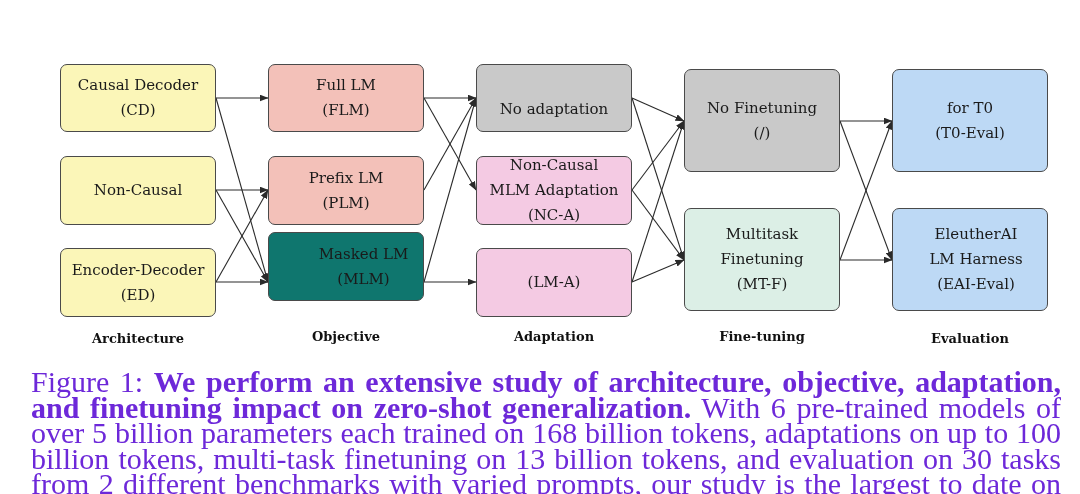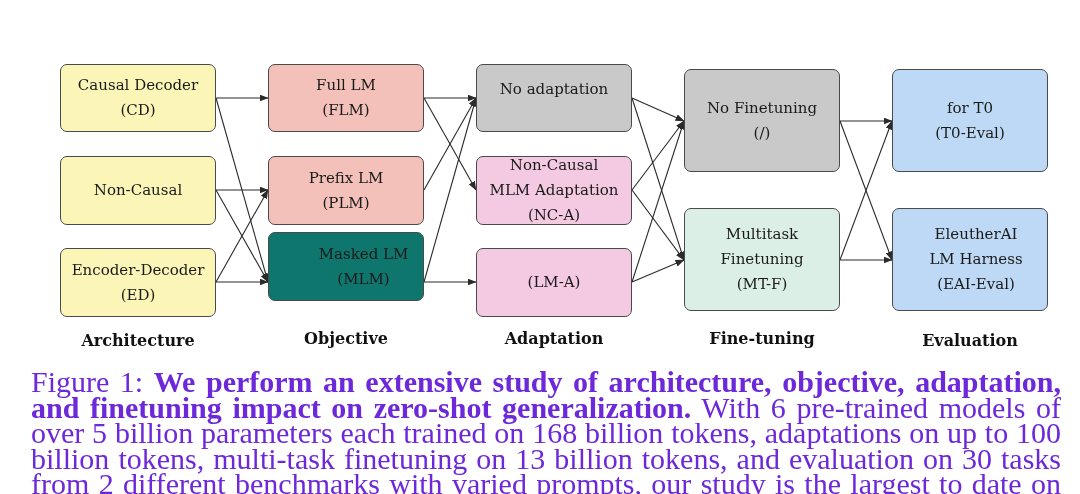--- a/index.html
+++ b/index.html
@@ -15,21 +15,21 @@
     font-size: 15px;
     line-height: 25px;
     color: #1a1a1a;
     text-align: center;
   }
   .box span { display: block; white-space: nowrap; }
   .col-label {
     position: absolute;
     font-family: "DejaVu Serif", "Liberation Serif", serif;
     font-weight: bold;
-    font-size: 16px;
+    font-size: 13px;
     color: #111;
     text-align: center;
     width: 160px;
     white-space: nowrap;
   }
   #arrows { position: absolute; left: 0; top: 0; }
   #caption {
     position: absolute;
     left: 31px; top: 339px;
     width: 1030px;
@@ -93,21 +93,21 @@
         <span>(FLM)</span>
       </div>
       <div class="box" style="left: 268px; top: 116px; width: 156px; height: 69px; background: rgb(243, 193, 185);">
         <span>Prefix LM</span>
         <span>(PLM)</span>
       </div>
       <div class="box" style="left: 268px; top: 192px; width: 156px; height: 69px; background: #0f766e; padding-left: 35px;">
         <span>Masked LM</span>
         <span>(MLM)</span>
       </div>
-      <div class="box" style="left: 476px; top: 24px; width: 156px; height: 68px; background: rgb(201, 201, 201); justify-content: flex-start; padding-top: 12px;">
+      <div class="box" style="left: 476px; top: 24px; width: 156px; height: 68px; background: rgb(201, 201, 201); justify-content: flex-start; padding-top: 32px;">
         <span>No adaptation</span>
       </div>
       <div class="box" style="left: 476px; top: 116px; width: 156px; height: 69px; background: rgb(244, 202, 227);">
         <span>Non-Causal</span>
         <span>MLM Adaptation</span>
         <span>(NC-A)</span>
       </div>
       <div class="box" style="left: 476px; top: 208px; width: 156px; height: 69px; background: rgb(244, 202, 227);">
         <span>(LM-A)</span>
       </div>

